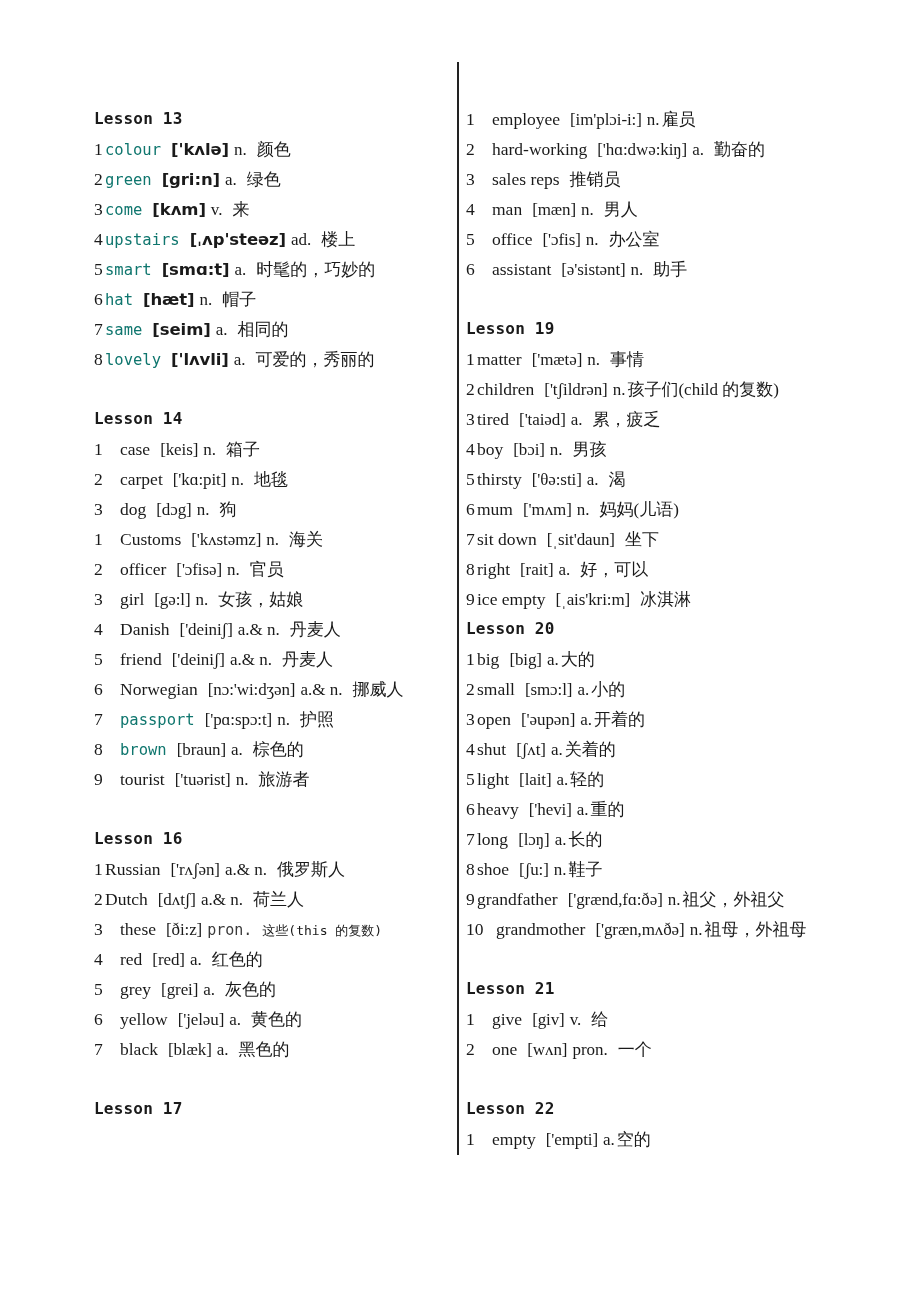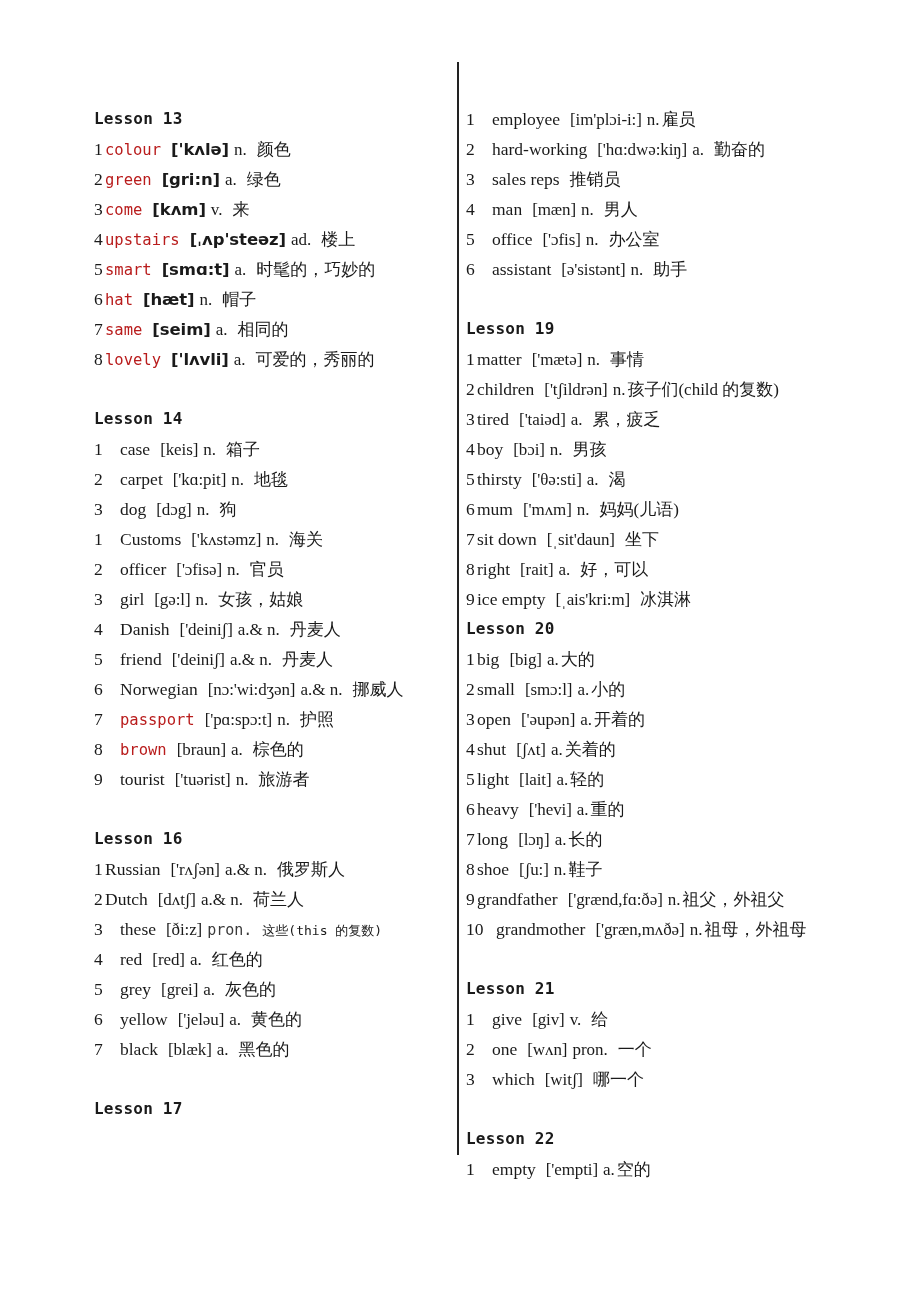--- a/index.html
+++ b/index.html
@@ -64,21 +64,21 @@
     font-size: 17.5px;
   }
   .idx.w-narrow { width: 11px; }
   .idx.w-wide   { width: 26px; }
   .idx.w-xwide  { width: 30px; }
 
   .word   { font-size: 17.5px; }
   .word.mono {
     font-family: "DejaVu Sans Mono", "Liberation Mono", monospace;
     font-size: 15.5px;
-    color: #b91c1c;
+    color: #0f766e;
     text-align: right;
   }
   .phon {
     font-size: 17px;
     letter-spacing: -0.1px;
   }
   .phon.bold {
     font-family: "DejaVu Sans", sans-serif;
     font-weight: 700;
     font-size: 16.5px;
@@ -168,19 +168,18 @@
       <div class="line entry"><span class="idx w-narrow">5</span><span class="word">light</span><span class="sp-m"></span><span class="phon">[lait]</span><span class="sp-s"></span><span class="pos">a.</span><span class="sp-s" style="width: 2px;"></span><span class="cn">轻的</span></div>
       <div class="line entry"><span class="idx w-narrow">6</span><span class="word">heavy</span><span class="sp-m"></span><span class="phon">['hevi]</span><span class="sp-s"></span><span class="pos">a.</span><span class="sp-s" style="width: 2px;"></span><span class="cn">重的</span></div>
       <div class="line entry"><span class="idx w-narrow">7</span><span class="word">long</span><span class="sp-m"></span><span class="phon">[lɔŋ]</span><span class="sp-s"></span><span class="pos">a.</span><span class="sp-s" style="width: 2px;"></span><span class="cn">长的</span></div>
       <div class="line entry"><span class="idx w-narrow">8</span><span class="word">shoe</span><span class="sp-m"></span><span class="phon">[ʃu:]</span><span class="sp-s"></span><span class="pos">n.</span><span class="sp-s" style="width: 2px;"></span><span class="cn">鞋子</span></div>
       <div class="line entry"><span class="idx w-narrow">9</span><span class="word">grandfather</span><span class="sp-m"></span><span class="phon">['grænd,fɑ:ðə]</span><span class="sp-s"></span><span class="pos">n.</span><span class="sp-s" style="width: 2px;"></span><span class="cn">祖父，外祖父</span></div>
       <div class="line entry"><span class="idx w-xwide">10</span><span class="word">grandmother</span><span class="sp-m"></span><span class="phon">['græn,mʌðə]</span><span class="sp-s"></span><span class="pos">n.</span><span class="sp-s" style="width: 2px;"></span><span class="cn">祖母，外祖母</span></div>
       <div class="line spacer">&nbsp;</div>
       <div class="line lesson-head">Lesson  21</div>
       <div class="line entry"><span class="idx w-wide">1</span><span class="word">give</span><span class="sp-m"></span><span class="phon">[giv]</span><span class="sp-s"></span><span class="pos">v.</span><span class="sp-m"></span><span class="cn">给</span></div>
       <div class="line entry"><span class="idx w-wide">2</span><span class="word">one</span><span class="sp-m"></span><span class="phon">[wʌn]</span><span class="sp-s"></span><span class="pos">pron.</span><span class="sp-m"></span><span class="cn">一个</span></div>
-      <div class="line entry"><span class="idx w-wide">3</span><span class="word">which</span><span class="sp-m"></span><span class="phon">[witʃ]</span><span class="sp-m"></span><span class="cn">哪一个</span></div>
       <div class="line spacer">&nbsp;</div>
       <div class="line lesson-head">Lesson  22</div>
       <div class="line entry"><span class="idx w-wide">1</span><span class="word">empty</span><span class="sp-m"></span><span class="phon">['empti]</span><span class="sp-s"></span><span class="pos">a.</span><span class="sp-s" style="width: 2px;"></span><span class="cn">空的</span></div>
     </div>
 
 </div>
 
 </body></html>

